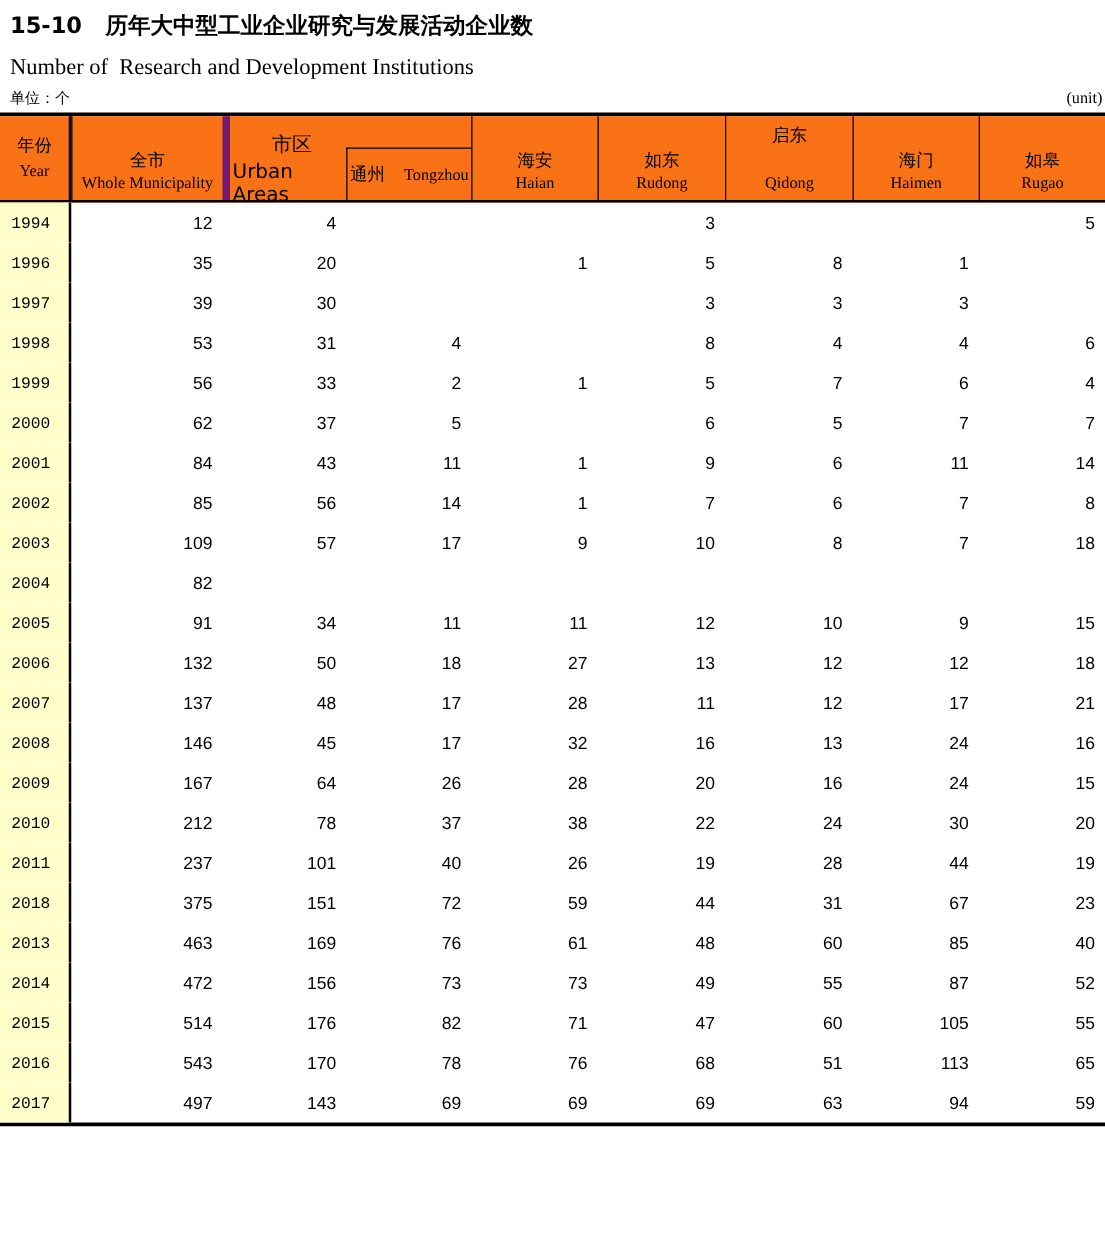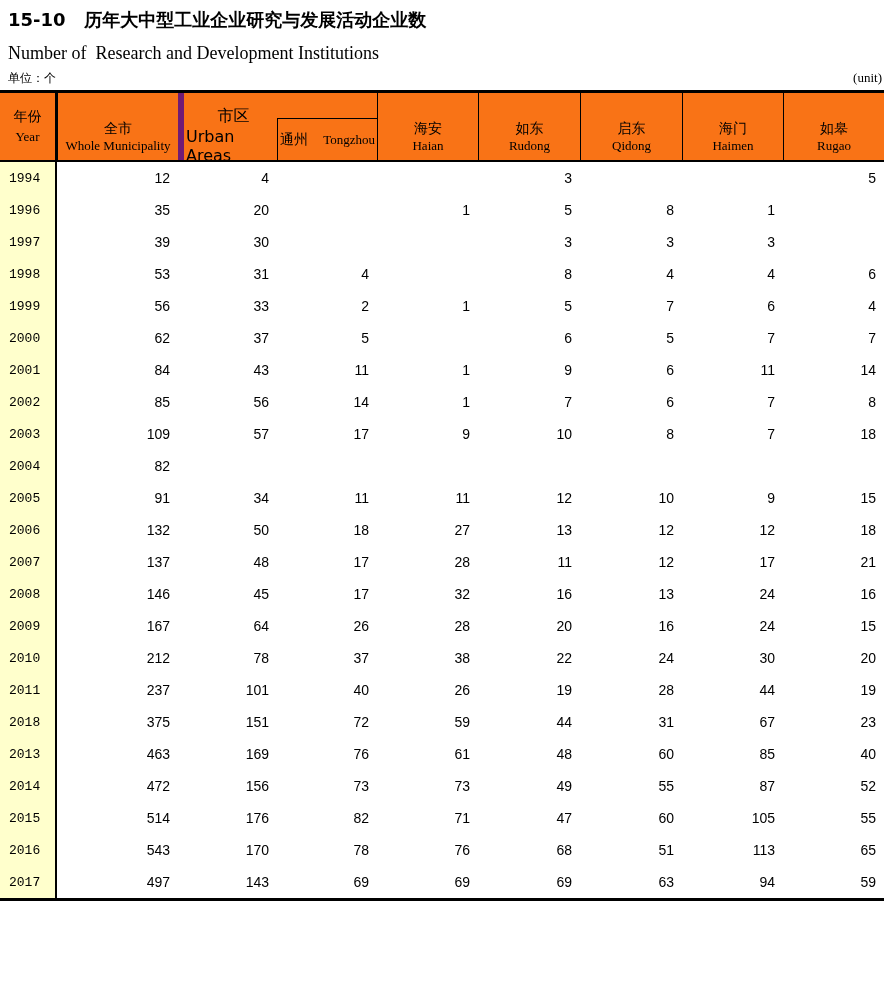--- a/index.html
+++ b/index.html
@@ -39,21 +39,21 @@
 
   .th-year {
     box-sizing:border-box; width:57px; display:flex; flex-direction:column;
     justify-content:center; align-items:center; gap:3px;
     border-right:2px solid #000;
   }
   .th-year .cn { font-size:14px; }
   .th-year .en { font-size:13px; font-family:"Liberation Serif", serif; }
 
   .c0 { width:121px; }
-  .c3 { width:101px; } .c4 { width:102px; } .c5 { width:102px; }
+  .c3 { width:101px; } .c4 { width:102px; } .c5 { width:102px;gap:20px; }
   .c6 { width:101px; } .c7 { width:101px; }
 
   .th-group {
     box-sizing:border-box; width:199px; position:relative;
     display:flex; border-left:6px solid #701a75;
   }
   .th-group .th-urban {
     box-sizing:border-box; width:99px; border-left:none;
     display:flex; flex-direction:column; justify-content:space-between;
     align-items:center; padding:13px 2px 6px 2px;

